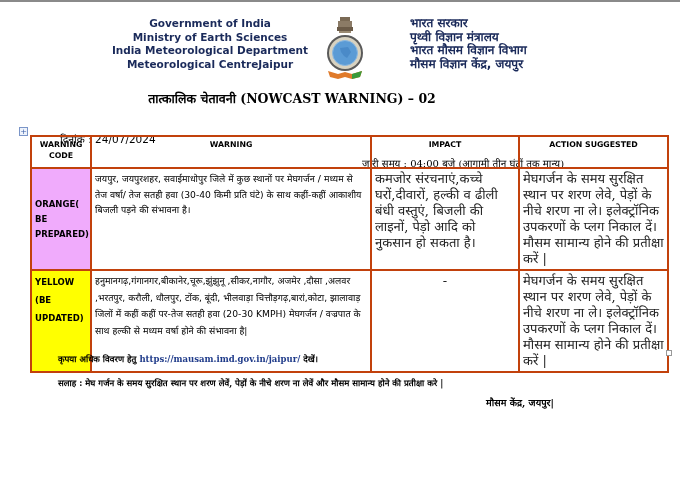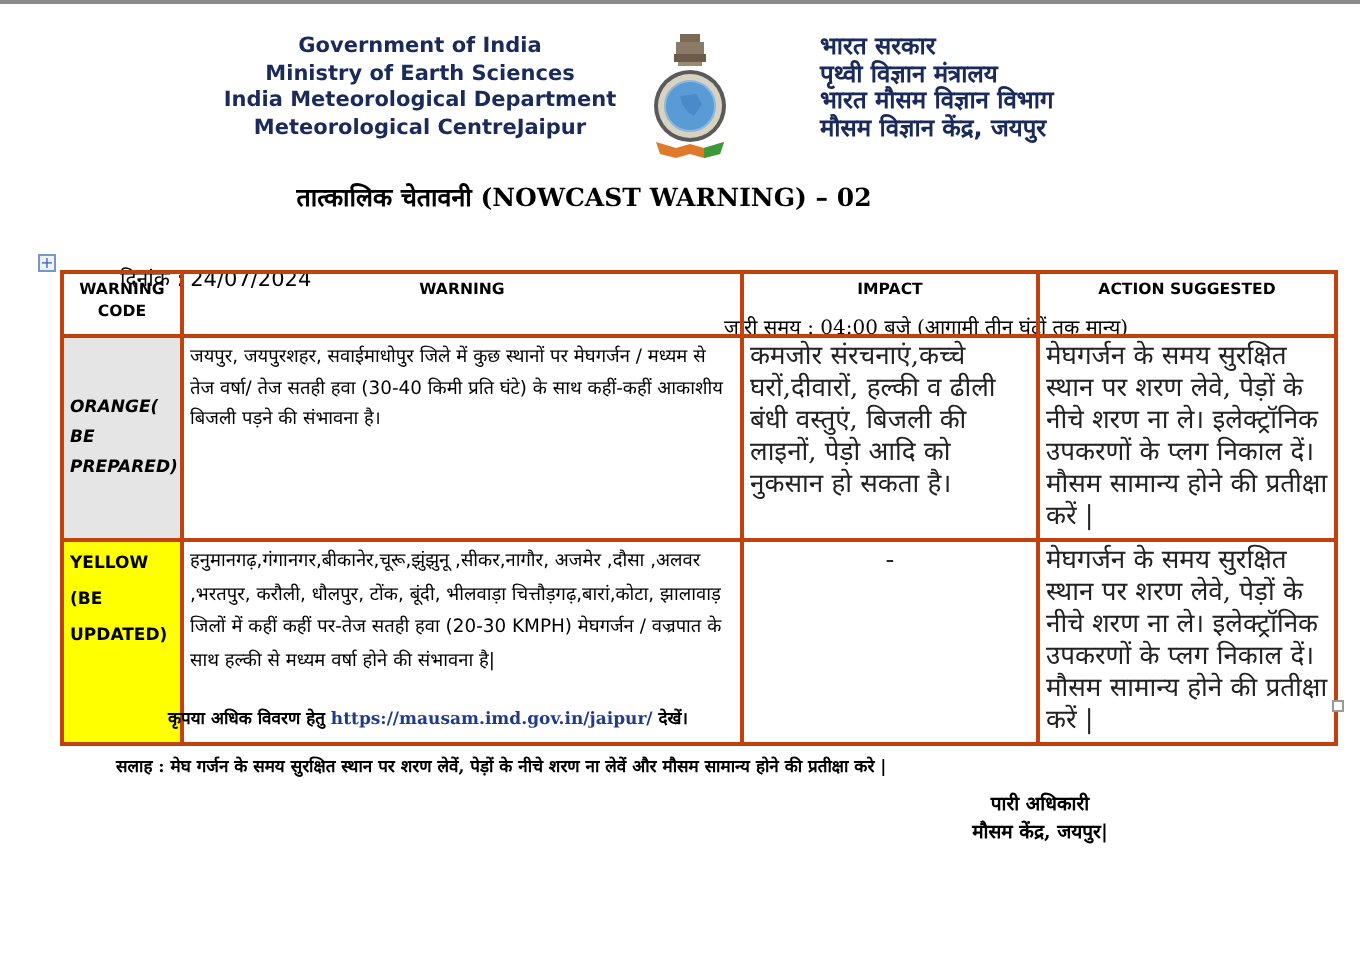--- a/index.html
+++ b/index.html
@@ -41,28 +41,28 @@
     }
     table.warn td, table.warn th { border: 2px solid #c2410c; vertical-align: top; padding: 2px 3px; margin-top: 20px; }
     table.warn th {
       font-family: "DejaVu Sans", sans-serif; font-size: 7.8px; font-weight: bold;
       text-align: center; line-height: 11px; height: 26px;
     }
     .code-cell {
       font-family: "DejaVu Sans", sans-serif; font-weight: bold; font-size: 8.5px;
       line-height: 15px;
     }
-    .code-orange { background: #e5e5e5; vertical-align: middle !important; font-style: italic; }
+    .code-orange { background: #f0abfc; vertical-align: middle !important; }
     .code-yellow { background: #ffff00; }
     .warn-text { font-family: "DejaVu Sans", sans-serif; font-size: 9.2px; line-height: 15.5px; }
     .warn-text-y { font-family: "DejaVu Sans", sans-serif; font-size: 9.2px; line-height: 16.5px; }
     .small-text { font-family: "DejaVu Serif", serif; font-size: 13px; line-height: 16px; color: #222; }
     .center { text-align: center; }
 
-    .footer1 { left: 58px; top: 351px; font-size: 8.5px; font-weight: bold; font-family: "DejaVu Serif", serif; margin-left: 26px; }
+    .footer1 { left: 58px; top: 351px; font-size: 8.5px; font-weight: bold; font-family: "DejaVu Serif", serif; }
     .footer1 .link { color: #1f3b8a; }
     .footer2 { left: 58px; top: 375px; font-size: 8.5px; font-weight: bold; font-family: "DejaVu Serif", serif; }
     .sign { left: 465px; top: 394px; width: 110px; text-align: center; font-size: 9.5px; font-weight: bold; line-height: 14px; font-family: "DejaVu Serif", serif; }
     .resize-handle { left: 666px; top: 348px; width: 4px; height: 4px; border: 1px solid #999; background: #fff; }
   </style>
 </head>
 <body>
 
 <div class="abs hdr-en">
   <div>Government of India</div>
@@ -142,15 +142,14 @@
 <div class="abs resize-handle"></div>
 
 <div class="abs footer1">
   <span>कृपया अधिक विवरण हेतु</span>
   <span class="link">https://mausam.imd.gov.in/jaipur/</span>
   <span>देखें।</span>
 </div>
 <div class="abs footer2">सलाह : मेघ गर्जन के समय सुरक्षित स्थान पर शरण लेवें, पेड़ों के नीचे शरण ना लेवें और मौसम सामान्य होने की प्रतीक्षा करे |</div>
 
 <div class="abs sign">
-  <div>पारी अधिकारी</div>
   <div>मौसम केंद्र, जयपुर|</div>
 </div>
 
 </body></html>

